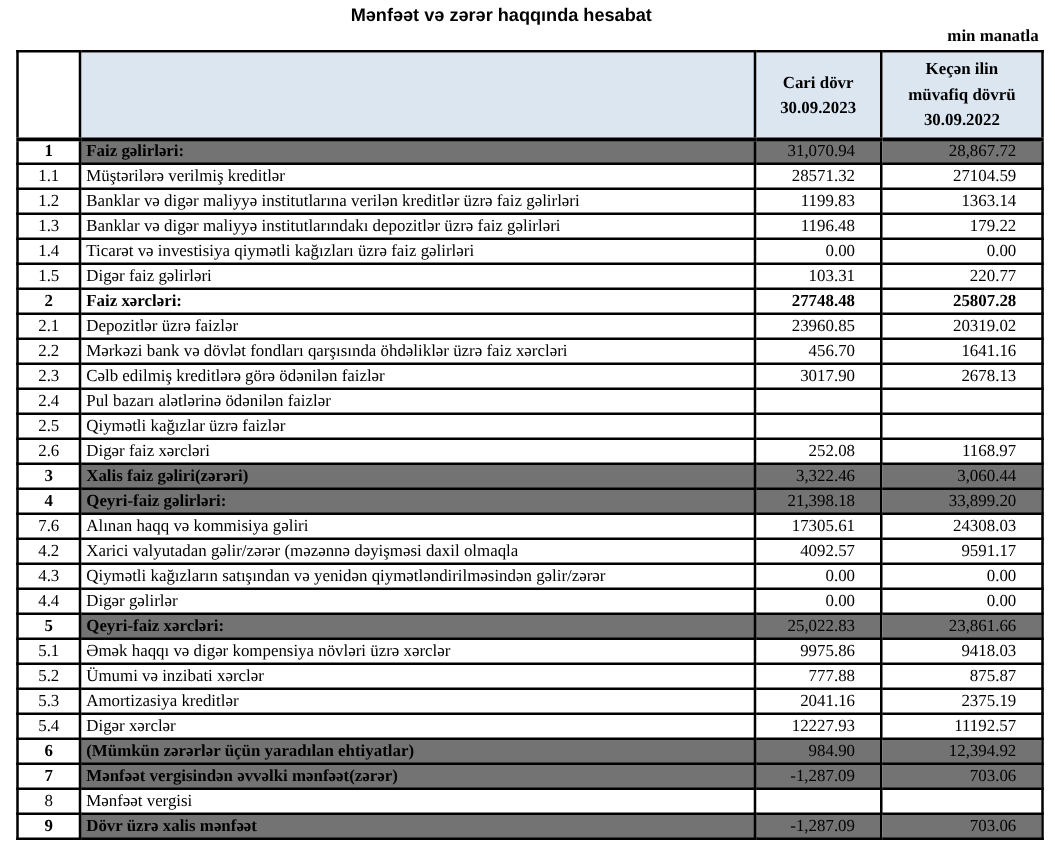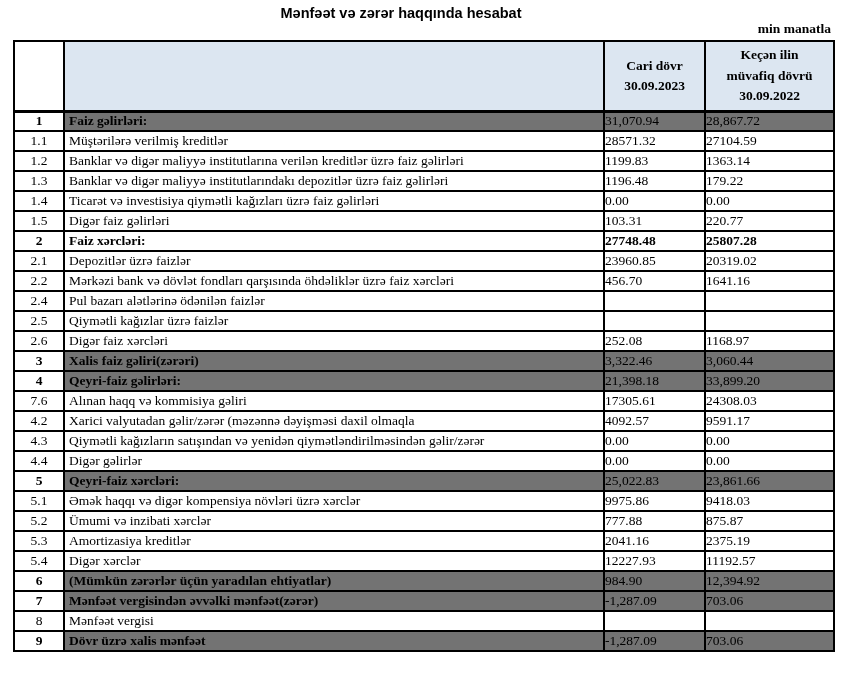--- a/index.html
+++ b/index.html
@@ -42,21 +42,21 @@
     font-weight: bold;
     text-align: center;
     vertical-align: middle;
     line-height: 1.5;
     border-bottom: 3px solid #000;
   }
   table.report thead th.numh { background: #ffffff; }
   table.report tbody td { height: 20px; vertical-align: middle; }
   td.num   { text-align: center; }
   td.label { text-align: left;  padding-left: 4px; }
-  td.val   { text-align: left; padding-right: 4px; }
+  td.val   { text-align: right; padding-right: 20px; }
   tr.hl td.label, tr.hl td.val { background: #737373; }
   tr.bold-row td.num, tr.bold-row td.label { font-weight: bold; }
   tr.vbold td.val { font-weight: bold; margin-top: 46px; }
 </style>
 </head>
 <body>
 
 <div class="page-title">Mənfəət və zərər haqqında hesabat</div>
 <div class="unit-note">min manatla</div>
 
@@ -131,20 +131,26 @@
         <td class="val">23960.85</td>
         <td class="val">20319.02</td>
       </tr>
       <tr>
         <td class="num">2.2</td>
         <td class="label">Mərkəzi bank və dövlət fondları qarşısında öhdəliklər üzrə faiz xərcləri</td>
         <td class="val">456.70</td>
         <td class="val">1641.16</td>
       </tr>
       <tr>
+        <td class="num">2.3</td>
+        <td class="label">Cəlb edilmiş kreditlərə görə ödənilən faizlər</td>
+        <td class="val">3017.90</td>
+        <td class="val">2678.13</td>
+      </tr>
+      <tr>
         <td class="num">2.4</td>
         <td class="label">Pul bazarı alətlərinə ödənilən faizlər</td>
         <td class="val"></td>
         <td class="val"></td>
       </tr>
       <tr>
         <td class="num">2.5</td>
         <td class="label">Qiymətli kağızlar üzrə faizlər</td>
         <td class="val"></td>
         <td class="val"></td>

